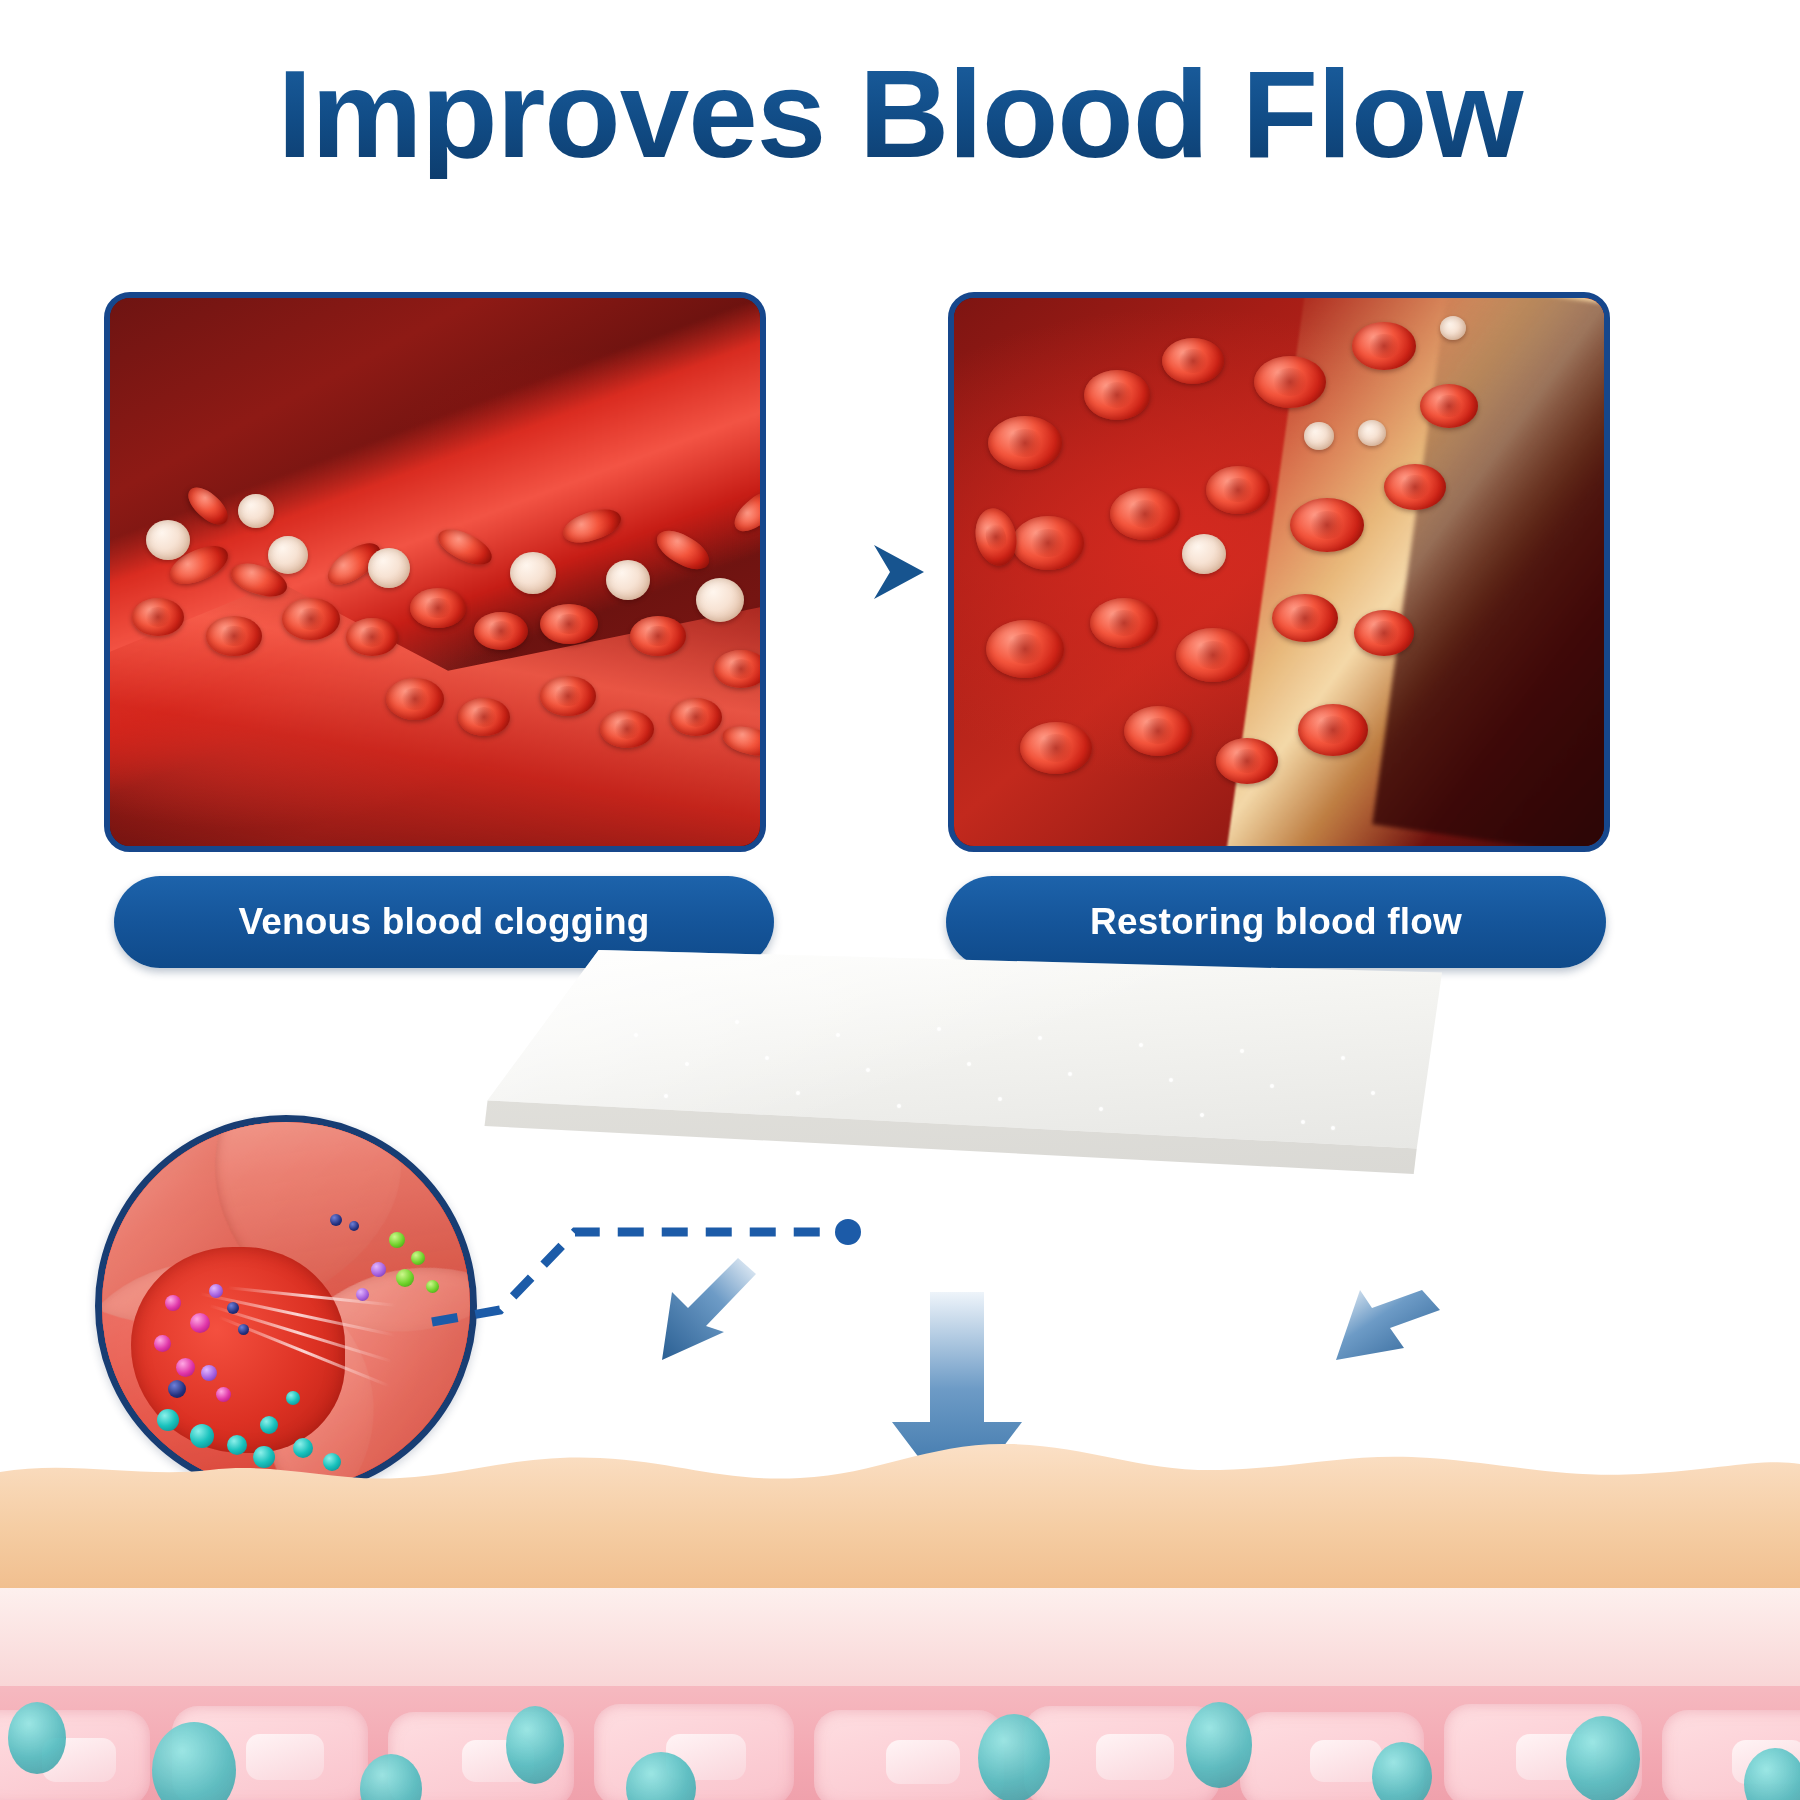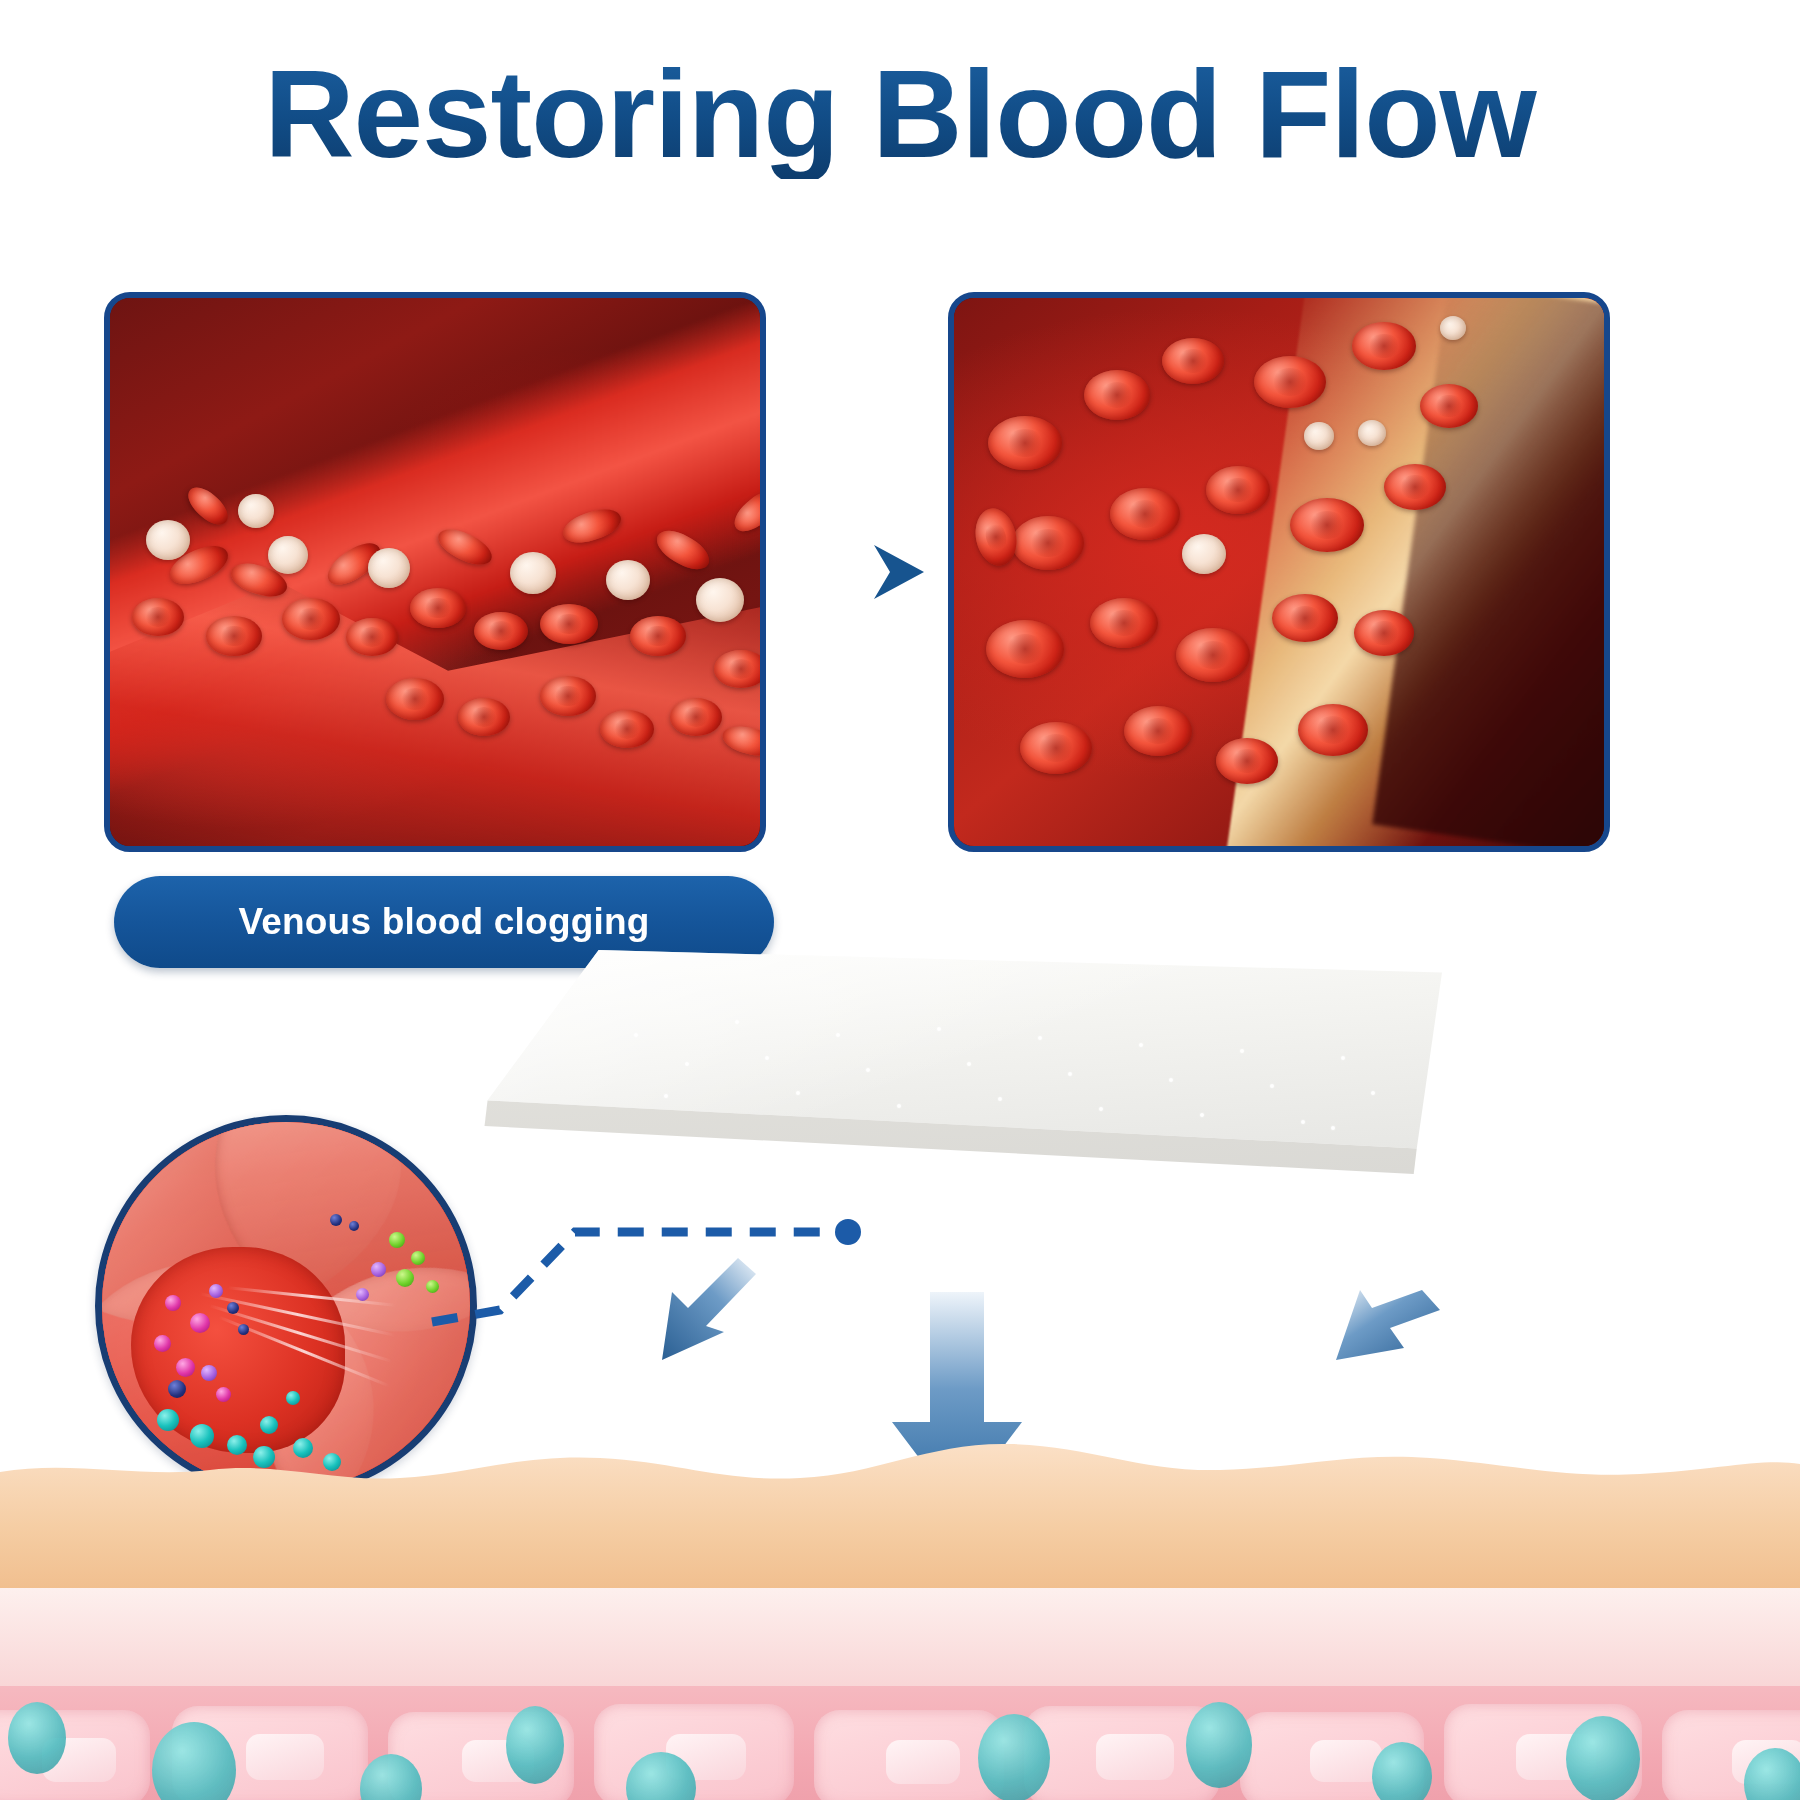--- a/index.html
+++ b/index.html
@@ -254,21 +254,21 @@
     border-radius: 50%;
     background: radial-gradient(circle at 36% 30%, rgba(150,230,228,.95), rgba(78,186,190,.9) 55%, rgba(52,150,158,.85) 100%);
     filter: blur(.3px);
   }
 </style>
 </head>
 <body>
 
 <div id="stage">
 
-  <div id="title">Restoring Blood Flow</div>
+  <div id="title">Improves Blood Flow</div>
 
   <div class="panel" id="panel-left">
     <div class="panel-img img-clog">
       <div class="vessel-wall"></div>
       <div class="vessel-wall2"></div>
 
       <div class="rbc dimple" style="left:22px;  top:300px; width:52px; height:38px;"></div>
       <div class="rbc rod" style="left:58px;  top:252px; width:62px; height:30px; transform:rotate(-24deg);"></div>
       <div class="rbc pale" style="left:36px;  top:222px; width:44px; height:40px;"></div>
       <div class="rbc dimple" style="left:96px;  top:318px; width:56px; height:40px;"></div>
@@ -337,20 +337,21 @@
 
       <div class="rbc dimple" style="left:66px;  top:424px; width:72px; height:52px;"></div>
       <div class="rbc dimple" style="left:170px; top:408px; width:68px; height:50px;"></div>
       <div class="rbc dimple" style="left:262px; top:440px; width:62px; height:46px;"></div>
       <div class="rbc dimple" style="left:344px; top:406px; width:70px; height:52px;"></div>
       <div class="rbc dimple" style="left:22px;  top:210px; width:40px; height:58px; transform:rotate(-12deg);"></div>
     </div>
   </div>
 
   <div class="caption" id="caption-left">Venous blood clogging</div>
+  <div class="caption" id="caption-right">Restoring blood flow</div>
 
   <div id="lower">
 
     <div id="patch">
       <div class="patch-face"></div>
       <div class="patch-edge"></div>
       <div class="patch-glow"></div>
       <div class="patch-dots">
         <div class="pdot" style="left:20%;  top:26%;"></div>
         <div class="pdot" style="left:25%;  top:35%;"></div>

